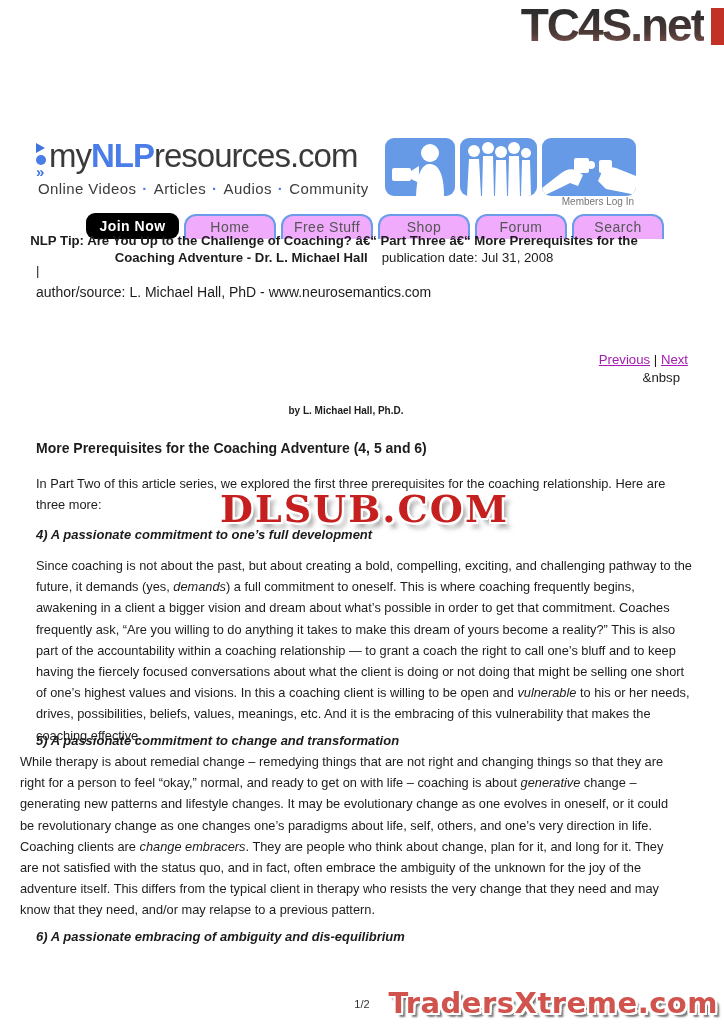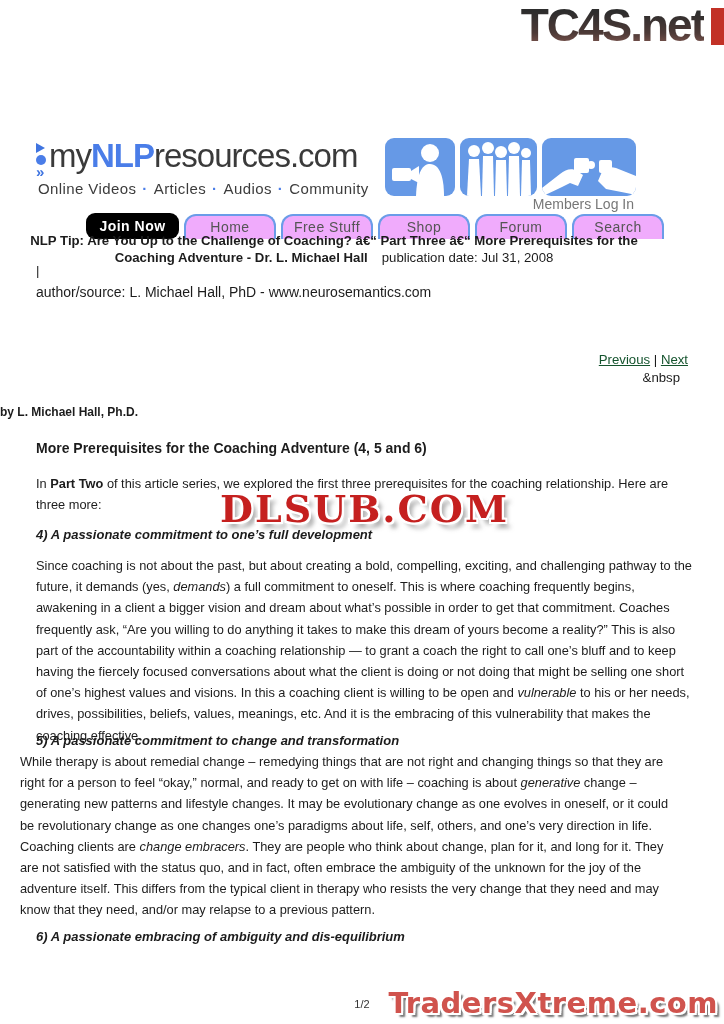--- a/index.html
+++ b/index.html
@@ -22,53 +22,53 @@
   .logo-ff  { color:#3f74e0; font-weight:bold; font-size:15px; line-height:13px; }
   .logo-text { font-size:33px; letter-spacing:-1px; color:#3a3a3a; line-height:34px; font-weight:500; }
   .logo-text .nlp { color:#4a7de8; font-weight:bold; }
   .tagline { position:absolute; top:180px; left:38px; font-size:15px; color:#3c3c3c; letter-spacing:.4px; }
   .tagline span + span::before { content:"\00B7"; color:#4a7de8; margin:0 6px; font-weight:bold; }
 
   
   .tiles { position:absolute; top:138px; left:385px; display:flex; gap:5px; }
   .tile { background:#6699e6; border-radius:9px; height:58px; overflow:hidden; }
   .tile svg { display:block; }
-  .members { position:absolute; top:196px; right:90px; font-size:14px; color:#777; }
+  .members { position:absolute; top:196px; right:90px; font-size:10px; color:#777; }
 
   
   .nav { position:absolute; top:213px; left:62px; display:flex; gap:5px; align-items:flex-end;padding-left:24px; }
   .tab { width:88px; height:23px; background:#f0abfc; border:2px solid #6b9ce8; border-bottom:none;
          border-radius:12px 12px 0 0; text-align:center; font-size:14px; color:#555;
          line-height:23px; letter-spacing:.5px; cursor:pointer; }
   .tab-dark { background:#000; color:#fff; border:none; border-radius:9px; height:26px;
               line-height:26px; width:93px; font-weight:bold; }
 
   
   .title { position:absolute; top:233px; left:0; width:668px; text-align:center; font-size:13.2px;
            font-weight:bold; line-height:16.5px; padding:0 18px; box-sizing:border-box; }
   .pub { font-weight:normal; margin-left:14px; white-space:nowrap; }
   .pipe { position:absolute; top:263px; left:36px; font-size:13.2px; }
   .author { position:absolute; top:284px; left:36px; font-size:14px; }
 
   .pagenav { position:absolute; top:352px; right:36px; font-size:13.2px; }
-  .pagenav .lnk { color:#14532d; text-decoration:underline; cursor:pointer; }
+  .pagenav .lnk { color:#a21caf; text-decoration:underline; cursor:pointer; }
   .nbsp { position:absolute; top:370px; right:44px; font-size:13.2px; }
 
-  .byline { position:absolute; top:405px; left:0; width:692px; 
-            font-weight:bold; font-size:12px; }
+  .byline { position:absolute; top:405px; left:0; width:692px; text-align:center;
+            font-weight:bold; font-size:10px; }
   .subtitle { position:absolute; top:440px; left:36px; font-size:14px; font-weight:bold; }
   .bodytext { font-size:12.8px; line-height:21.2px; color:#1c1c1c; }
   .intro { position:absolute; top:473px; left:36px; width:658px; }
   .h-italic { position:absolute; left:36px; font-style:italic; font-weight:bold; font-size:13px; }
   .h4 { top:527px; } .h5 { top:733px; } .h6 { top:929px; }
   .p4 { position:absolute; top:555px; left:36px; width:658px; }
   .p5 { position:absolute; top:751px; left:20px; width:658px; }
   .p5 p { margin:0; }
   .em { font-style:italic; }
-  .b  { font-weight:bold; }
+  .b  { font-weight:normal; }
 
   
   .dlsub { position:absolute; top:486px; left:220px; z-index:5;
            font-family:"DejaVu Serif", serif; font-weight:900; font-size:38px; letter-spacing:2px;
            color:#c5201f;
            text-shadow:-2px 0 0 #fff, 2px 0 0 #fff, 0 -2px 0 #fff, 0 2px 0 #fff,
                        -2px -2px 0 #fff, 2px -2px 0 #fff, -2px 2px 0 #fff, 2px 2px 0 #fff,
                        5px 6px 4px rgba(110,110,110,.55); }
   .traders { position:absolute; right:6px; bottom:4px; z-index:5;
              font-family:"DejaVu Sans", sans-serif; font-weight:bold; font-size:29px;

